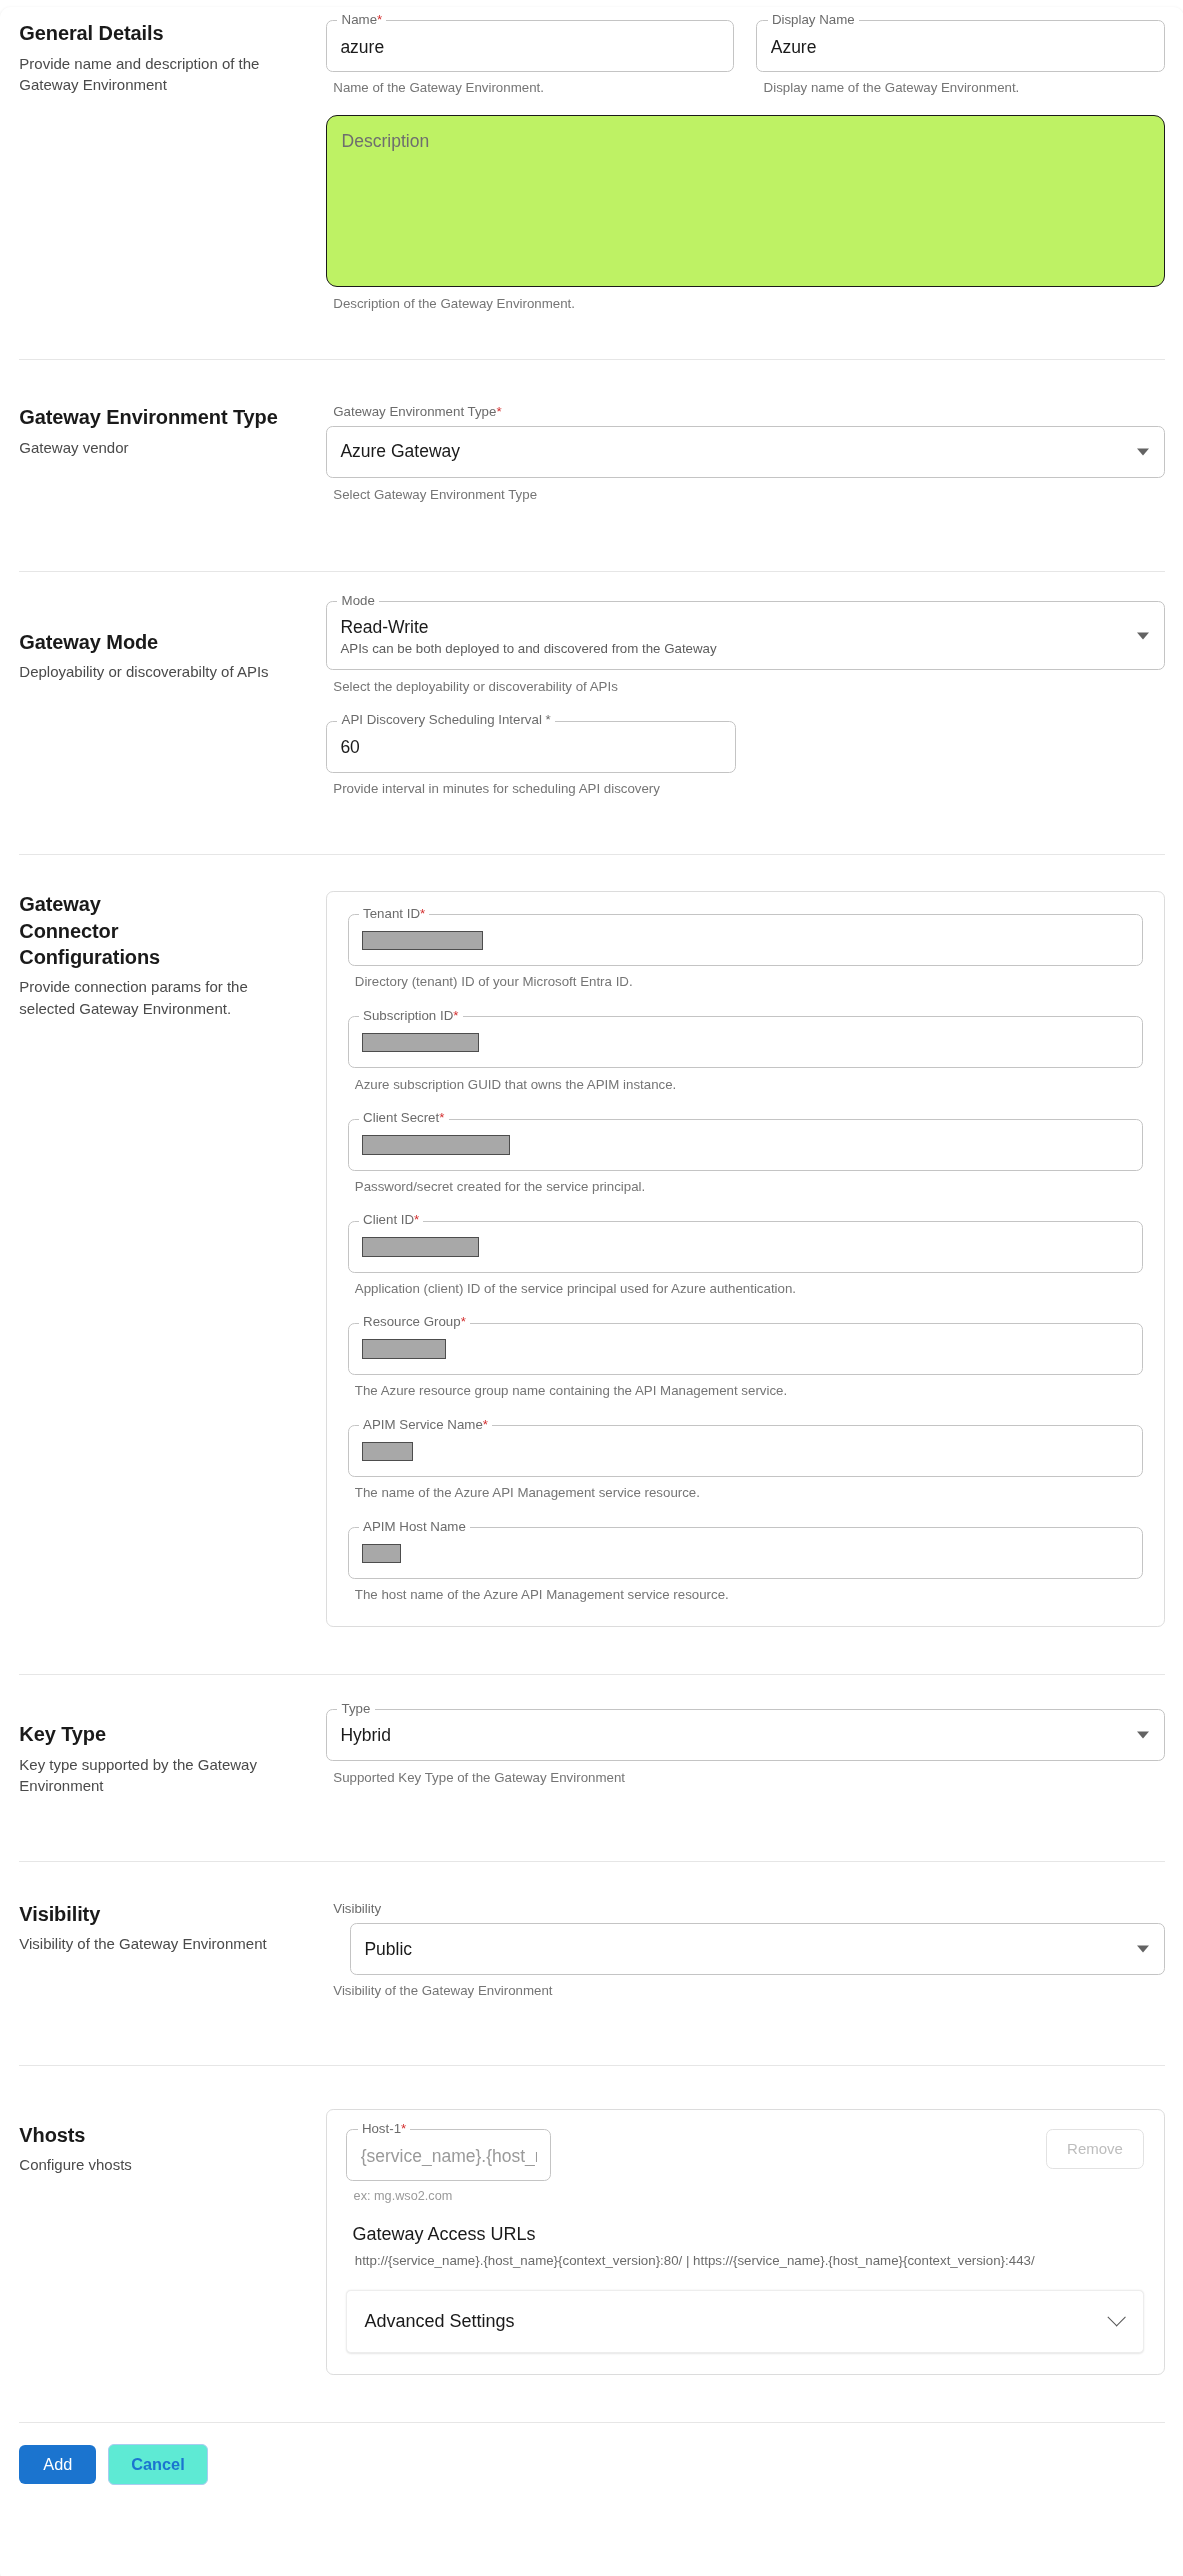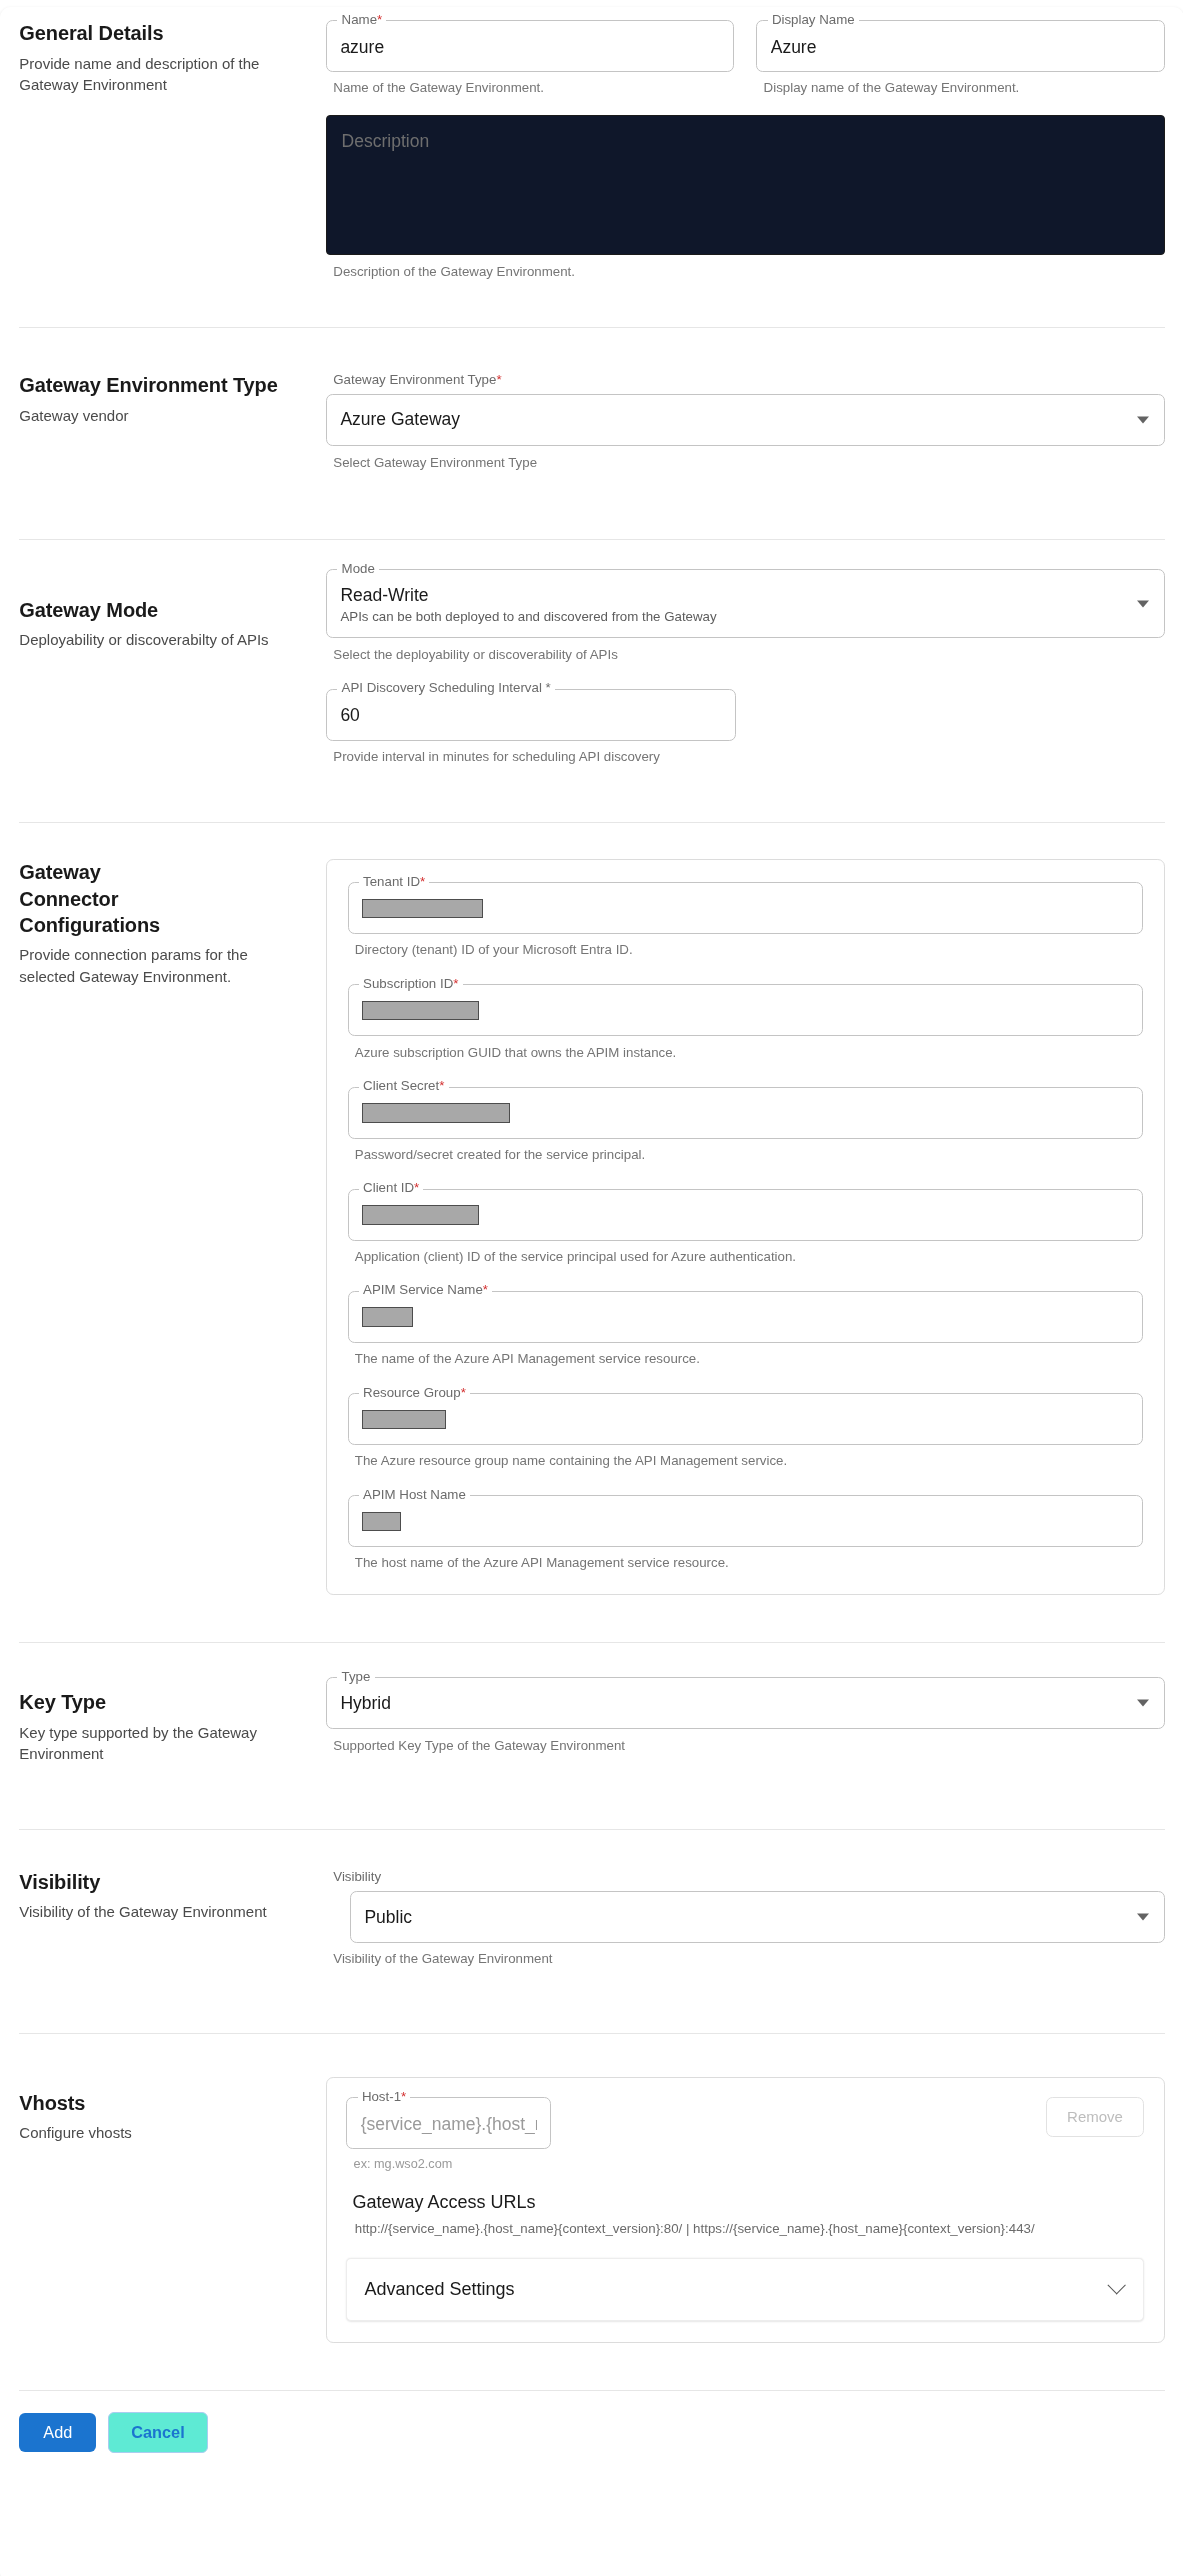--- a/index.html
+++ b/index.html
@@ -107,23 +107,23 @@
   .helper {
     font-size: 13.3px;
     color: #757575;
     margin: 7.2px 0 0 7.2px;
     line-height: 1.35;
   }
 
   
   .textarea-box {
     border: 1.2px solid #1a1a1a;
-    border-radius: 4px;
-    background: #0f172a;
-    height: 140px;
+    border-radius: 11px;
+    background: #bef264;
+    height: 172px;
     padding: 14.5px 14.5px;
   }
   .textarea-box .ta-ph {
     font-size: 17.5px;
     color: #6e6e6e;
   }
 
   
   .caret {
     position: absolute;
@@ -368,32 +368,32 @@
           <div class="field-row">
             <div class="ofield">
               <span class="legend"><span>Client ID</span><span class="req">*</span></span>
               <span class="redact" style="width:117px;"></span>
             </div>
             <div class="helper">Application (client) ID of the service principal used for Azure authentication.</div>
           </div>
 
           <div class="field-row">
             <div class="ofield">
+              <span class="legend"><span>Resource Group</span><span class="req">*</span></span>
+              <span class="redact" style="width:84px;"></span>
+            </div>
+            <div class="helper">The Azure resource group name containing the API Management service.</div>
+          </div>
+
+          <div class="field-row">
+            <div class="ofield">
               <span class="legend"><span>APIM Service Name</span><span class="req">*</span></span>
               <span class="redact" style="width:51px;"></span>
             </div>
             <div class="helper">The name of the Azure API Management service resource.</div>
-          </div>
-
-          <div class="field-row">
-            <div class="ofield">
-              <span class="legend"><span>Resource Group</span><span class="req">*</span></span>
-              <span class="redact" style="width:84px;"></span>
-            </div>
-            <div class="helper">The Azure resource group name containing the API Management service.</div>
           </div>
 
           <div class="field-row">
             <div class="ofield">
               <span class="legend"><span>APIM Host Name</span><span class="req"></span></span>
               <span class="redact" style="width:39px;"></span>
             </div>
             <div class="helper">The host name of the Azure API Management service resource.</div>
           </div>
         </div>

